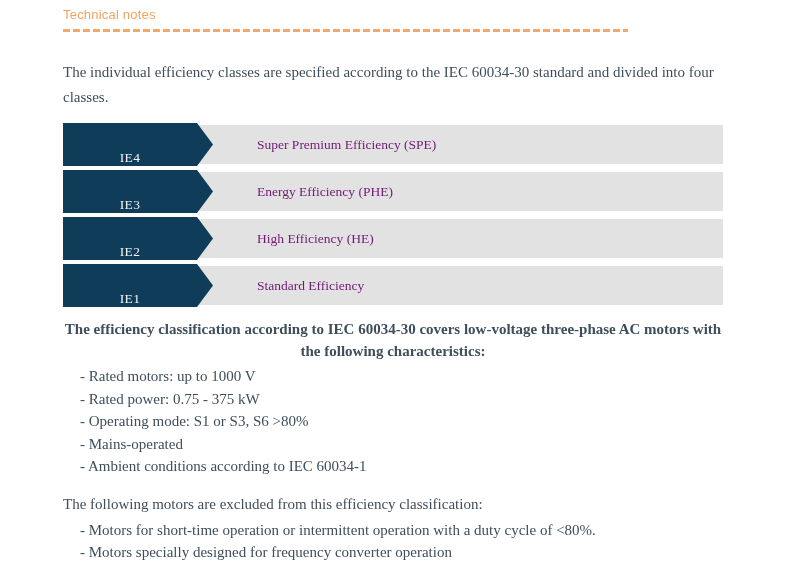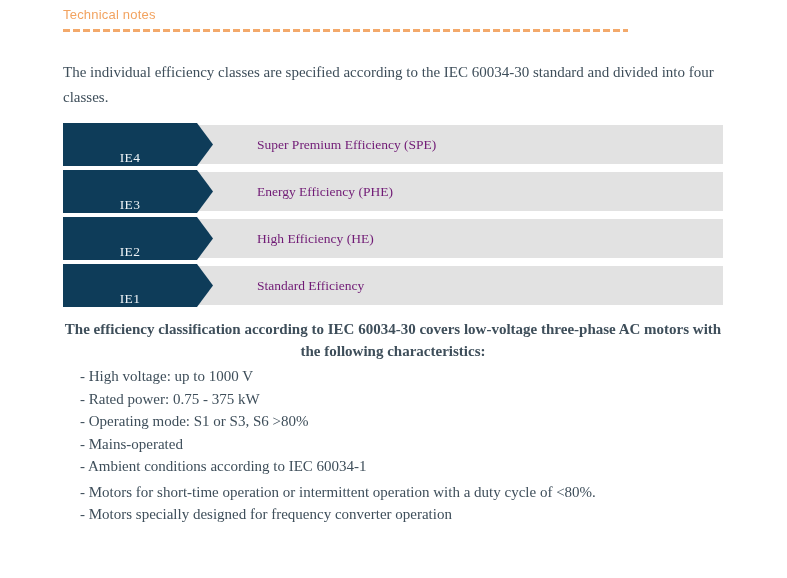--- a/index.html
+++ b/index.html
@@ -121,27 +121,28 @@
         <span class="bar-desc">Standard Efficiency</span>
         <div class="arrow">
           <span class="arrow-label">IE1</span>
         </div>
       </div>
 
     </div>
 
     <p class="bold-heading">The efficiency classification according to IEC 60034-30 covers low-voltage three-phase AC motors with the following characteristics:</p>
     <ul class="dash-list">
-      <li>- High voltage: up to 1000 V</li>
+      <li>- Rated motors: up to 1000 V</li>
       <li>- Rated power: 0.75 - 375 kW</li>
       <li>- Operating mode: S1 or S3, S6 &gt;80%</li>
       <li>- Mains-operated</li>
       <li>- Ambient conditions according to IEC 60034-1</li>
     </ul>
 
+    <p class="plain-heading">The following motors are excluded from this efficiency classification:</p>
     <ul class="dash-list">
       <li>- Motors for short-time operation or intermittent operation with a duty cycle of &lt;80%.</li>
       <li>- Motors specially designed for frequency converter operation</li>
 
     </ul>
 
   </div>
 </div>
 
 </body></html>

